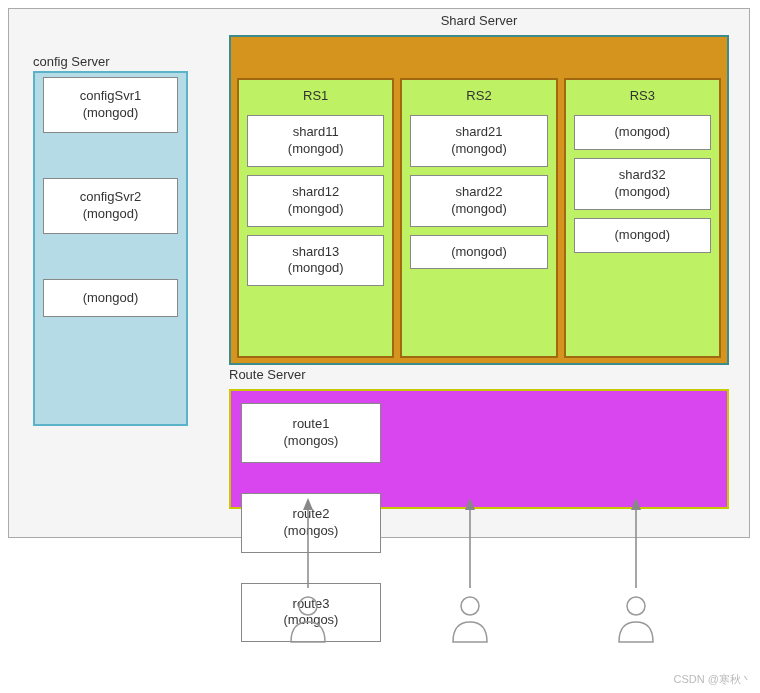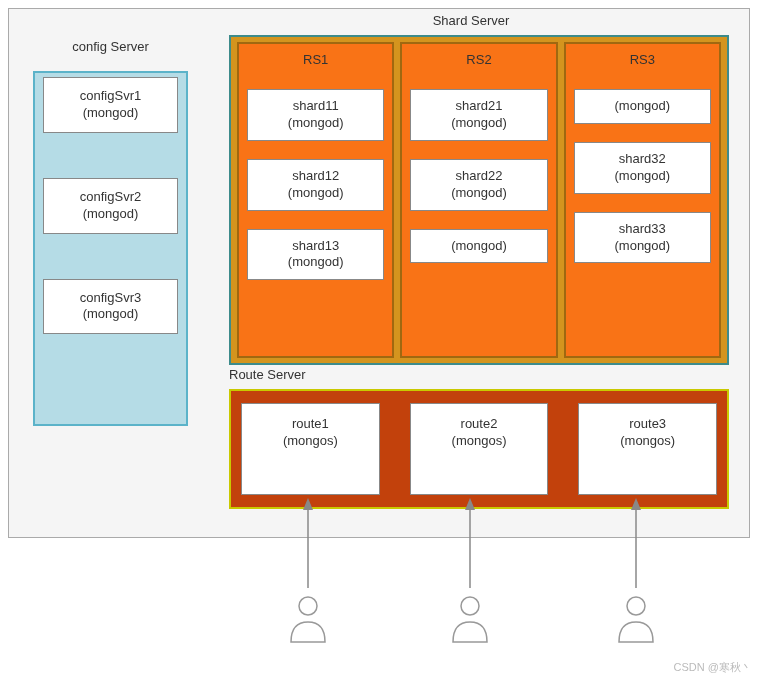--- a/index.html
+++ b/index.html
@@ -30,23 +30,23 @@
       border: 2px solid #5bb3c9;
       background: #b5dce6;
       padding: 4px 8px;
       display: flex;
       flex-direction: column;
       gap: 45px;
     }
     .config-title {
       position: absolute;
       left: 24px;
-      top: 30px;
+      top: 45px;
       width: 155px;
-      text-align: center;
+      text-align: left;
     }
     .node-box {
       background: #fff;
       border: 1px solid #888;
       text-align: center;
       padding: 10px 4px;
       line-height: 1.3;
     }
     .shard-area {
       position: absolute;
@@ -55,54 +55,56 @@
       width: 500px;
       height: 330px;
       border: 2px solid #3d8b8b;
       background: #d4941e;
       padding: 5px 6px;
       display: flex;
       gap: 6px;
     }
     .shard-title {
       position: absolute;
-      left: 212px;
+      left: 220px;
       top: 4px;
       width: 500px;
       text-align: center;
     }
     .rs-col {
       flex: 1;
       border: 2px solid #a06810;
-      background: #f97316;
+      background: #bef264;
       display: flex;
       flex-direction: column;
       padding: 6px 8px;
-      gap: 18px;
+      gap: 8px;
+      margin-top: 36px;
     }
     .rs-title {
       text-align: center;
       font-size: 13px;
       padding: 2px 0 4px 0;
     }
     .rs-col .node-box {
       padding: 8px 2px;
     }
     .route-area {
       position: absolute;
       left: 220px;
       top: 380px;
       width: 500px;
       height: 120px;
       border: 2px solid #c9c900;
-      background: #c2410c;
+      background: #d946ef;
       padding: 12px 10px;
       display: flex;
       gap: 30px;
       justify-content: space-around;
+      flex-direction: column;
     }
     .route-title {
       position: absolute;
       left: 220px;
       top: 358px;
       width: 500px;
       text-align: left;
     }
     .route-area .node-box {
       flex: 1;
@@ -117,42 +119,41 @@
     .user-icon svg { width: 100%; height: 100%; }
     .arrow {
       position: absolute;
       width: 12px;
       height: 90px;
     }
     .arrow svg { width: 100%; height: 100%; }
     .watermark {
       position: absolute;
       right: 8px;
-      bottom: 18px;
+      bottom: 6px;
       font-size: 11px;
       color: #bbb;
     }
   </style>
 </head>
 <body>
 
 <div class="outer">
 
   <div class="config-title">config Server</div>
   <div class="config-server">
     <div class="node-box">
       <div>configSvr1</div>
       <div>(mongod)</div>
     </div>
     <div class="node-box">
       <div>configSvr2</div>
       <div>(mongod)</div>
     </div>
     <div class="node-box">
-      <div>configSvr3</div>
       <div>(mongod)</div>
     </div>
   </div>
 
   <div class="shard-title">Shard Server</div>
   <div class="shard-area">
     <div class="rs-col">
       <div class="rs-title">RS1</div>
       <div class="node-box">
         <div>shard11</div>
@@ -184,21 +185,20 @@
     <div class="rs-col">
       <div class="rs-title">RS3</div>
       <div class="node-box">
         <div>(mongod)</div>
       </div>
       <div class="node-box">
         <div>shard32</div>
         <div>(mongod)</div>
       </div>
       <div class="node-box">
-        <div>shard33</div>
         <div>(mongod)</div>
       </div>
     </div>
   </div>
 
   <div class="route-title">Route Server</div>
   <div class="route-area">
     <div class="node-box">
       <div>route1</div>
       <div>(mongos)</div>

